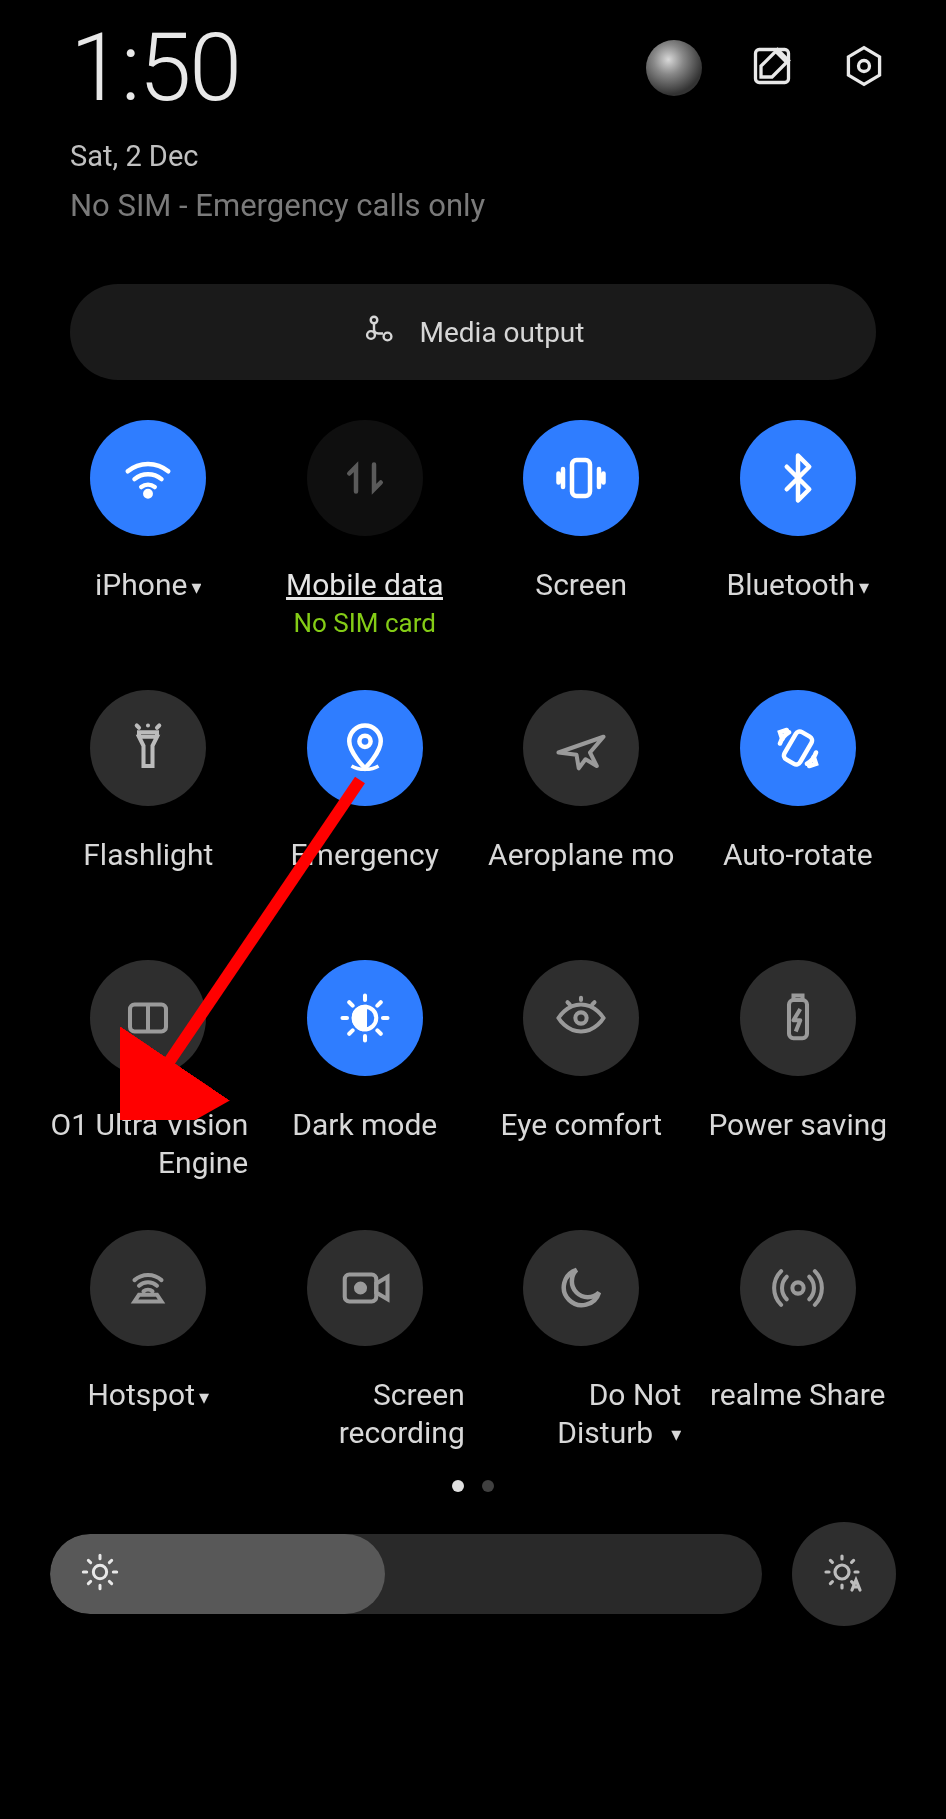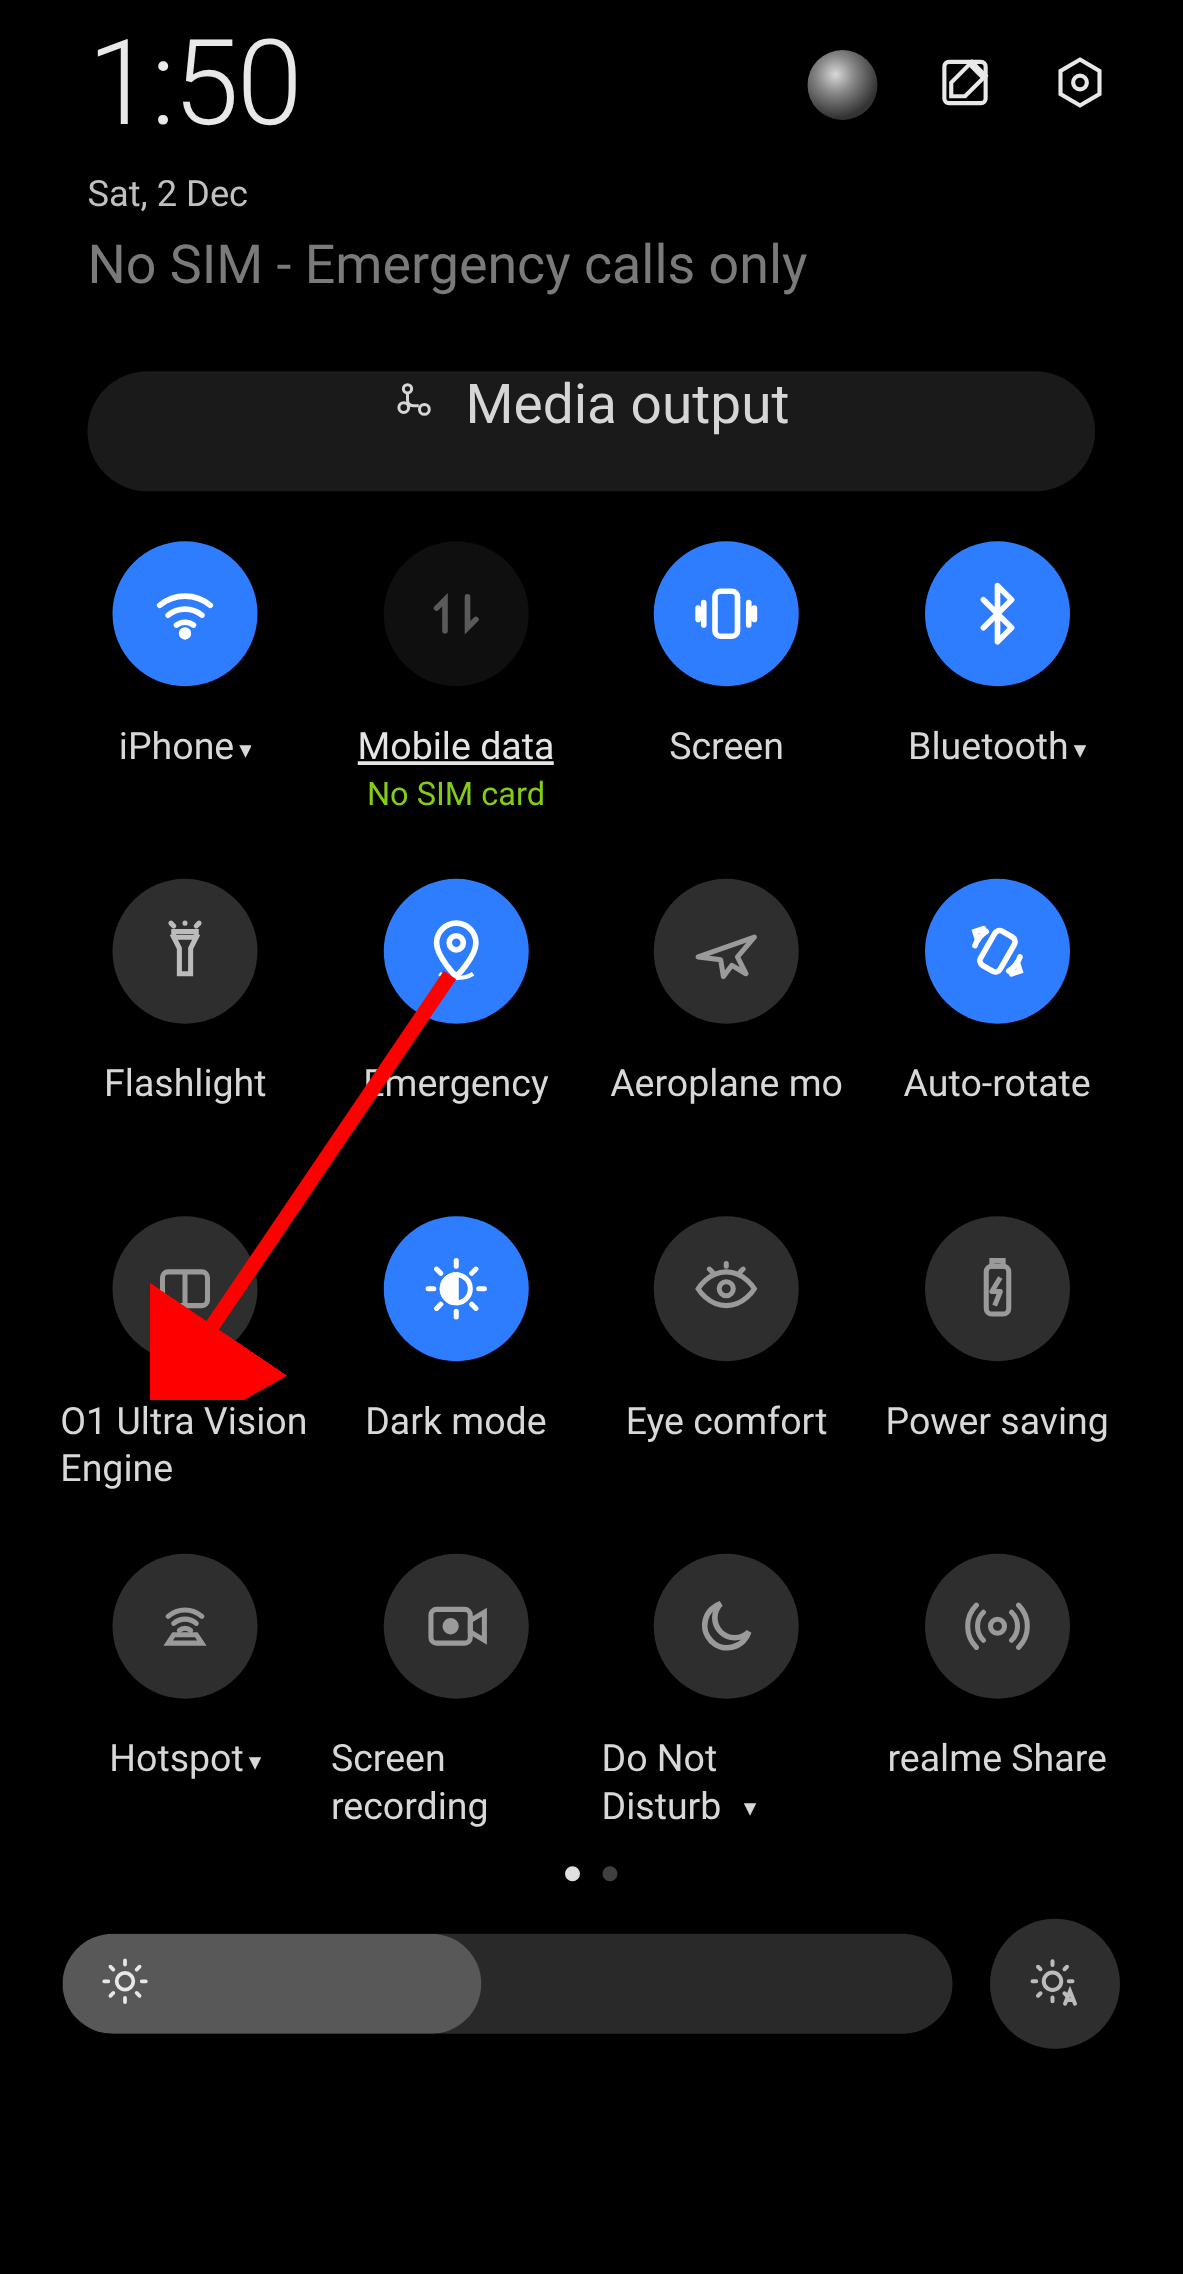--- a/index.html
+++ b/index.html
@@ -38,33 +38,34 @@
     background: radial-gradient(circle at 40% 35%, #d8d8d8 0%, #888 30%, #333 70%);
     overflow: hidden;
   }
   .icon-btn svg { width: 44px; height: 44px; }
   .date {
     font-size: 29px;
     color: #c0c0c0;
     margin: 24px 0 0 70px;
   }
   .sim-status {
-    font-size: 43px;
+    font-size: 31px;
     color: #7a7a7a;
     margin: 14px 0 0 70px;
   }
   .media-output {
     margin: 60px 70px 0 70px;
     height: 96px;
     border-radius: 48px;
     background: rgba(255,255,255,0.10);
     display: flex;
+    align-items: center;
     justify-content: center;
     gap: 22px;
-    font-size: 44px;
+    font-size: 28px;
     color: #d6d6d6;
   }
   .media-output svg { width: 36px; height: 36px; }
   .tiles {
     margin: 40px 40px 0 40px;
     display: grid;
     grid-template-columns: repeat(4, 1fr);
     row-gap: 32px;
     column-gap: 0;
   }
@@ -83,21 +84,21 @@
     justify-content: center;
     margin-bottom: 30px;
   }
   .tile-on  { background: #2f7dff; }
   .tile-off { background: rgba(255,255,255,0.18); }
   .tile-dim { background: rgba(255,255,255,0.06); }
   .tile-circle svg { width: 54px; height: 54px; }
   .tile-label {
     font-size: 30px;
     color: #d8d8d8;
-    text-align: left;
+    text-align: right;
     max-width: 200px;
     line-height: 1.25;
     overflow: hidden;
   }
   .tile.disabled .tile-label { color: #e5e5e5; text-decoration: underline; }
   .tile-sublabel { font-size: 26px; color: #84cc16; margin-top: 4px; }
   .tile-label .caret { font-size: 20px; margin-left: 4px; vertical-align: middle; }
   .pager {
     display: flex; justify-content: center; gap: 18px;
     margin-top: 12px;

